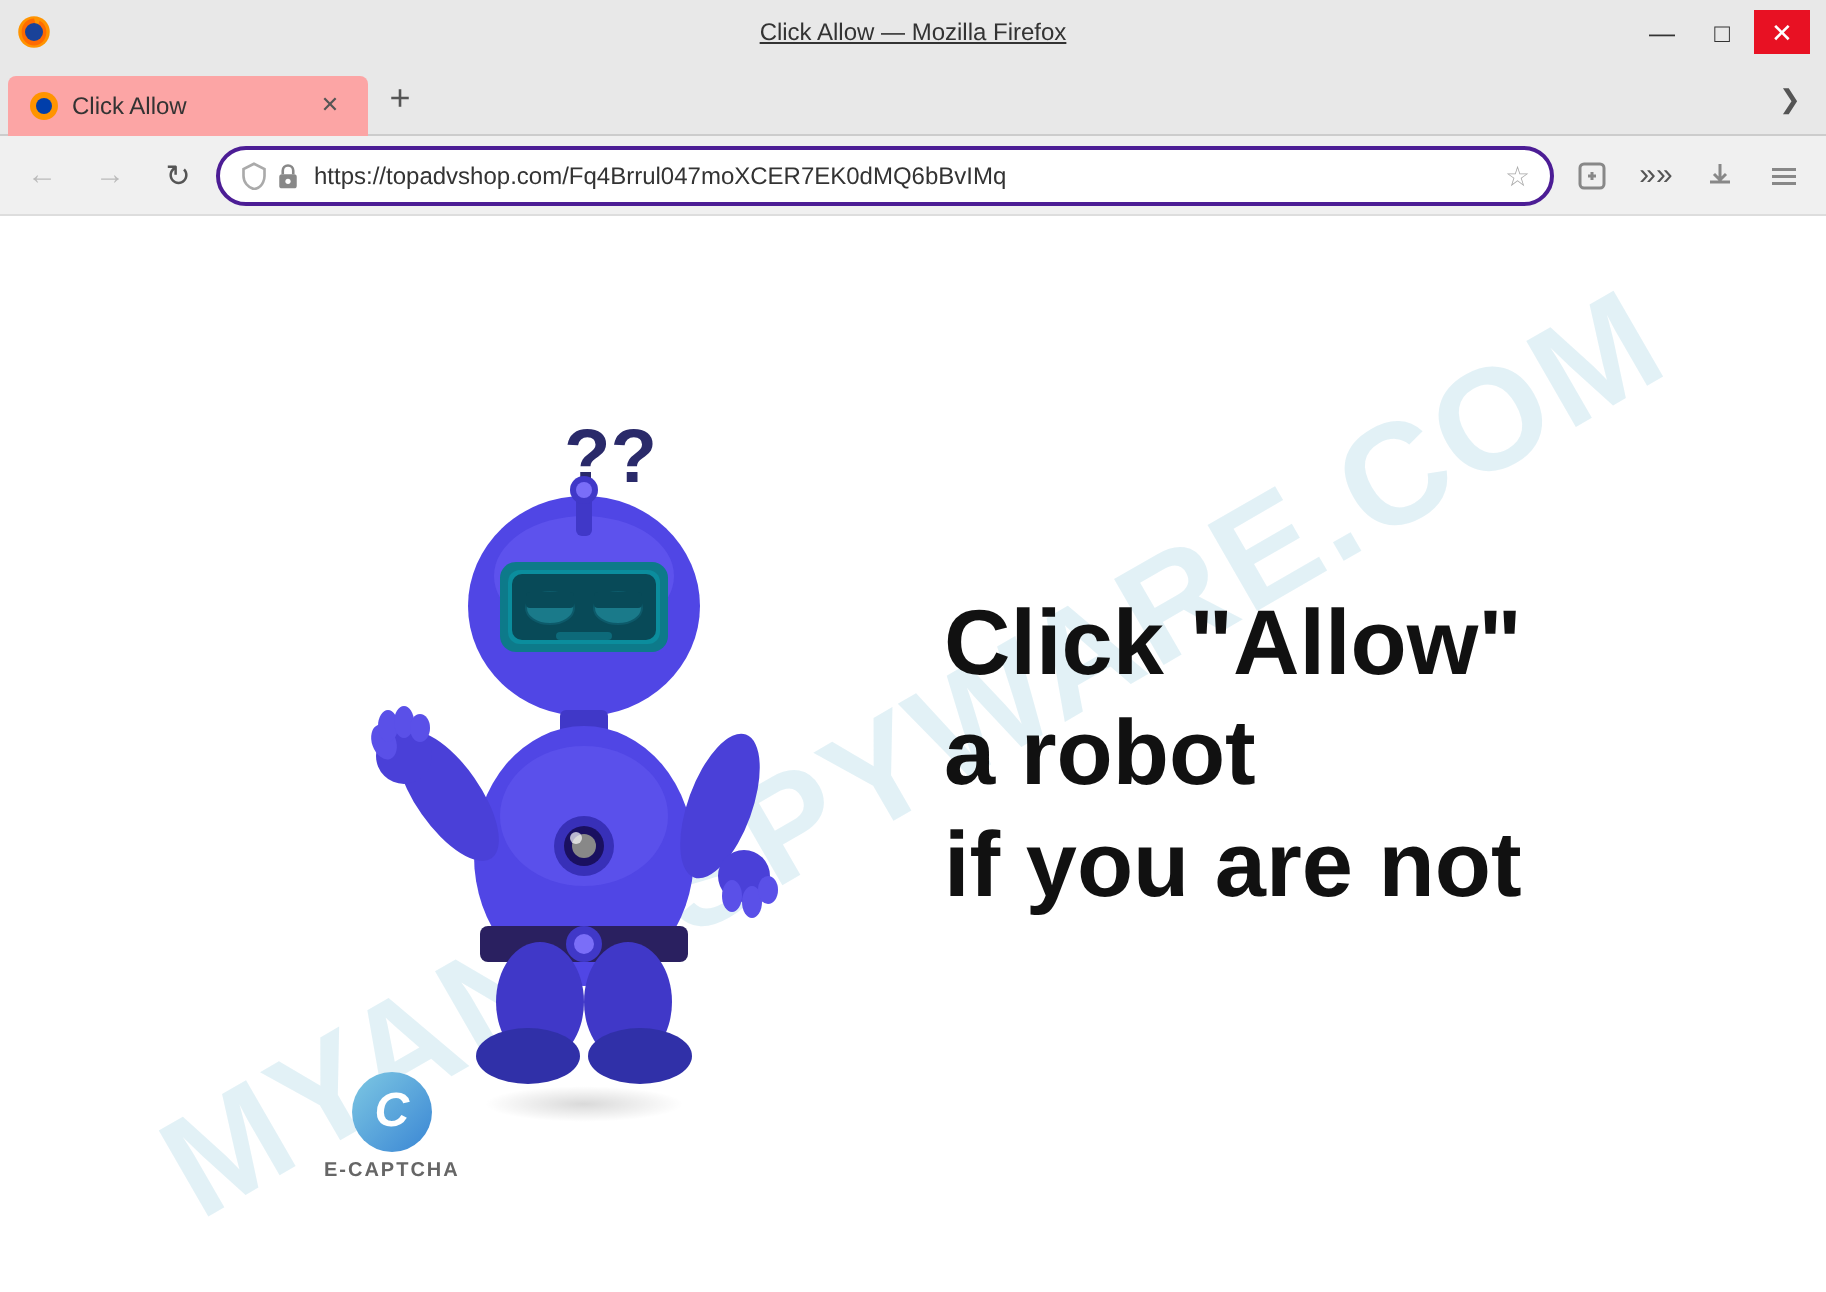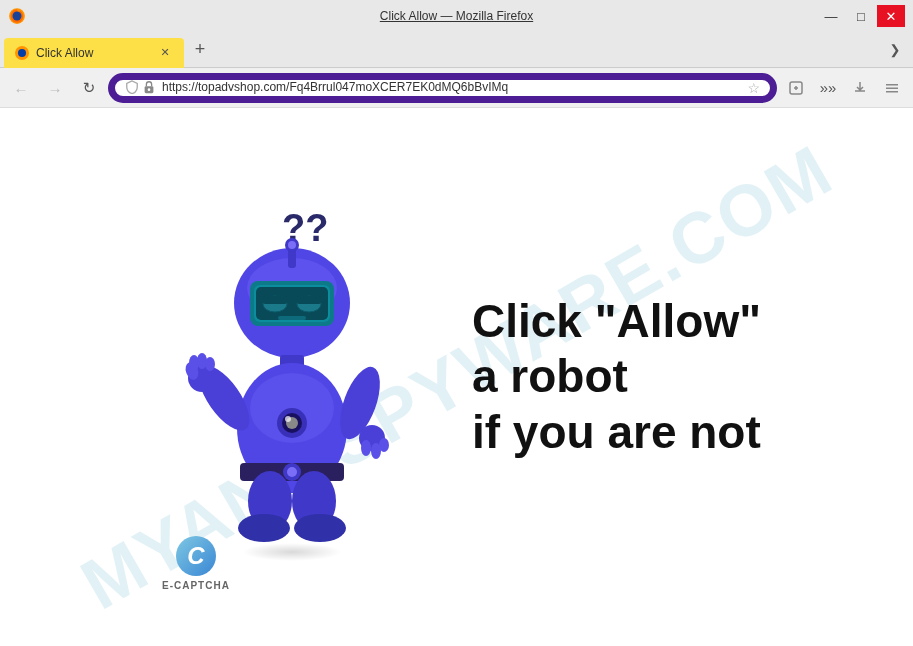--- a/index.html
+++ b/index.html
@@ -55,21 +55,21 @@
       display: flex;
       align-items: center;
       height: 36px;
       background: #e8e8e8;
       padding: 0 4px;
       border-bottom: 1px solid #ccc;
     }
     .tab-active {
       display: flex;
       align-items: center;
-      background: #fde047;
+      background: #fca5a5;
       height: 30px;
       padding: 0 10px;
       border-radius: 4px 4px 0 0;
       font-size: 12px;
       color: #333;
       gap: 6px;
       min-width: 180px;
       max-width: 220px;
       position: relative;
       top: 3px;
@@ -127,23 +127,23 @@
       width: 30px; height: 30px;
       display: flex; align-items: center; justify-content: center;
       border: none; background: transparent;
       cursor: pointer; color: #555; font-size: 15px;
       border-radius: 4px;
     }
     .nav-btn.disabled { color: #bbb; cursor: default; }
     .address-bar {
       flex: 1;
       display: flex;
-      align-items: flex-start;
+      align-items: center;
       background: #fff;
-      border: 7px solid #4c1d95;
+      border: 2px solid #4c1d95;
       border-radius: 20px;
       height: 30px;
       padding: 0 10px;
       gap: 6px;
     }
     .address-bar-icons {
       display: flex; align-items: center; gap: 3px;
     }
     .address-text {
       flex: 1;

